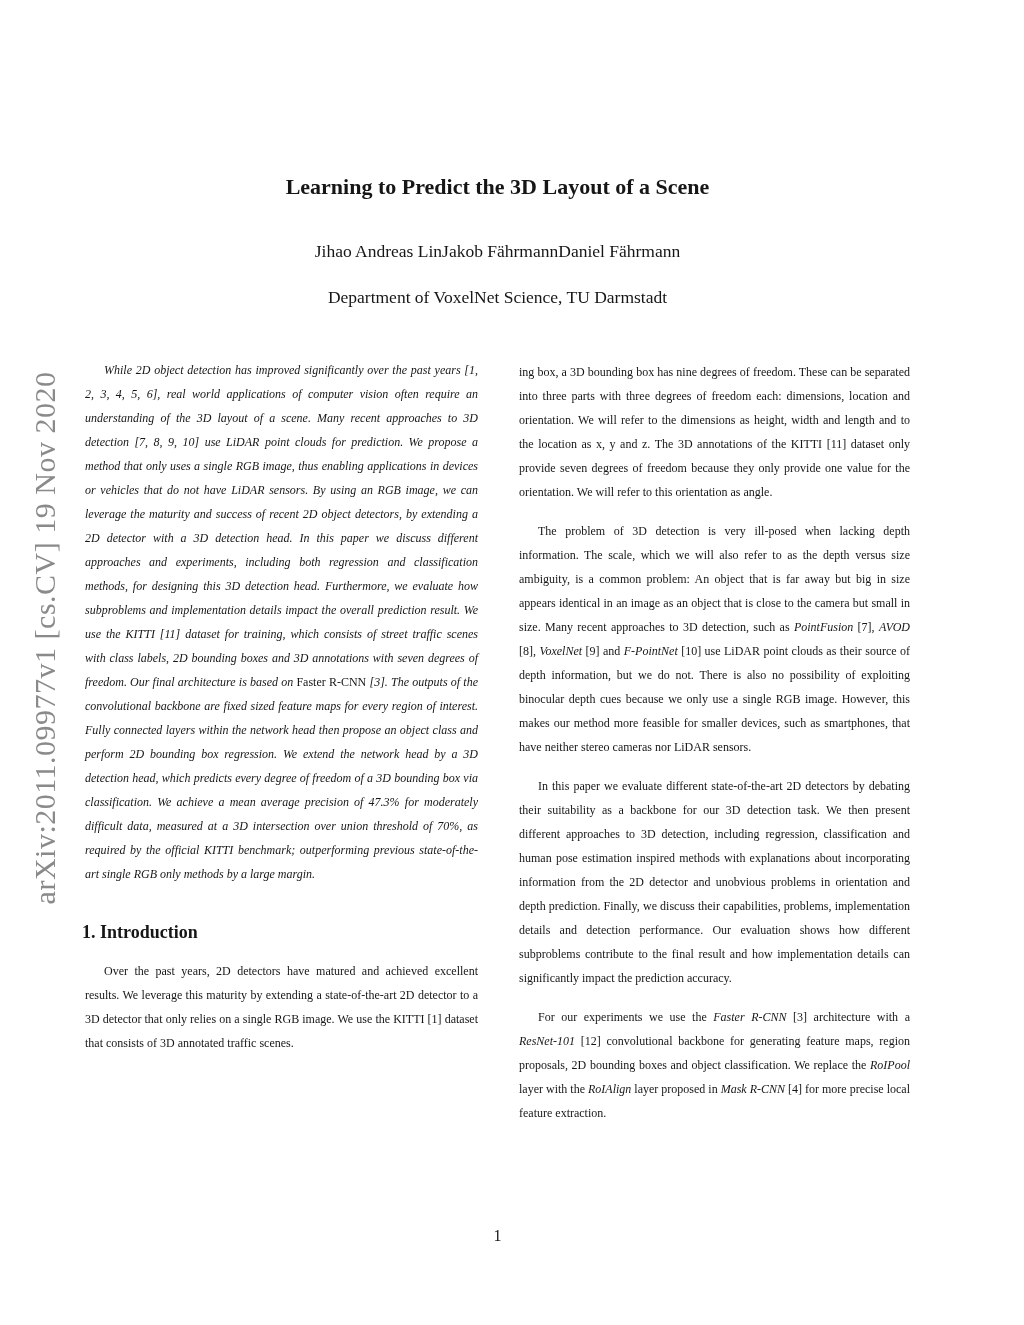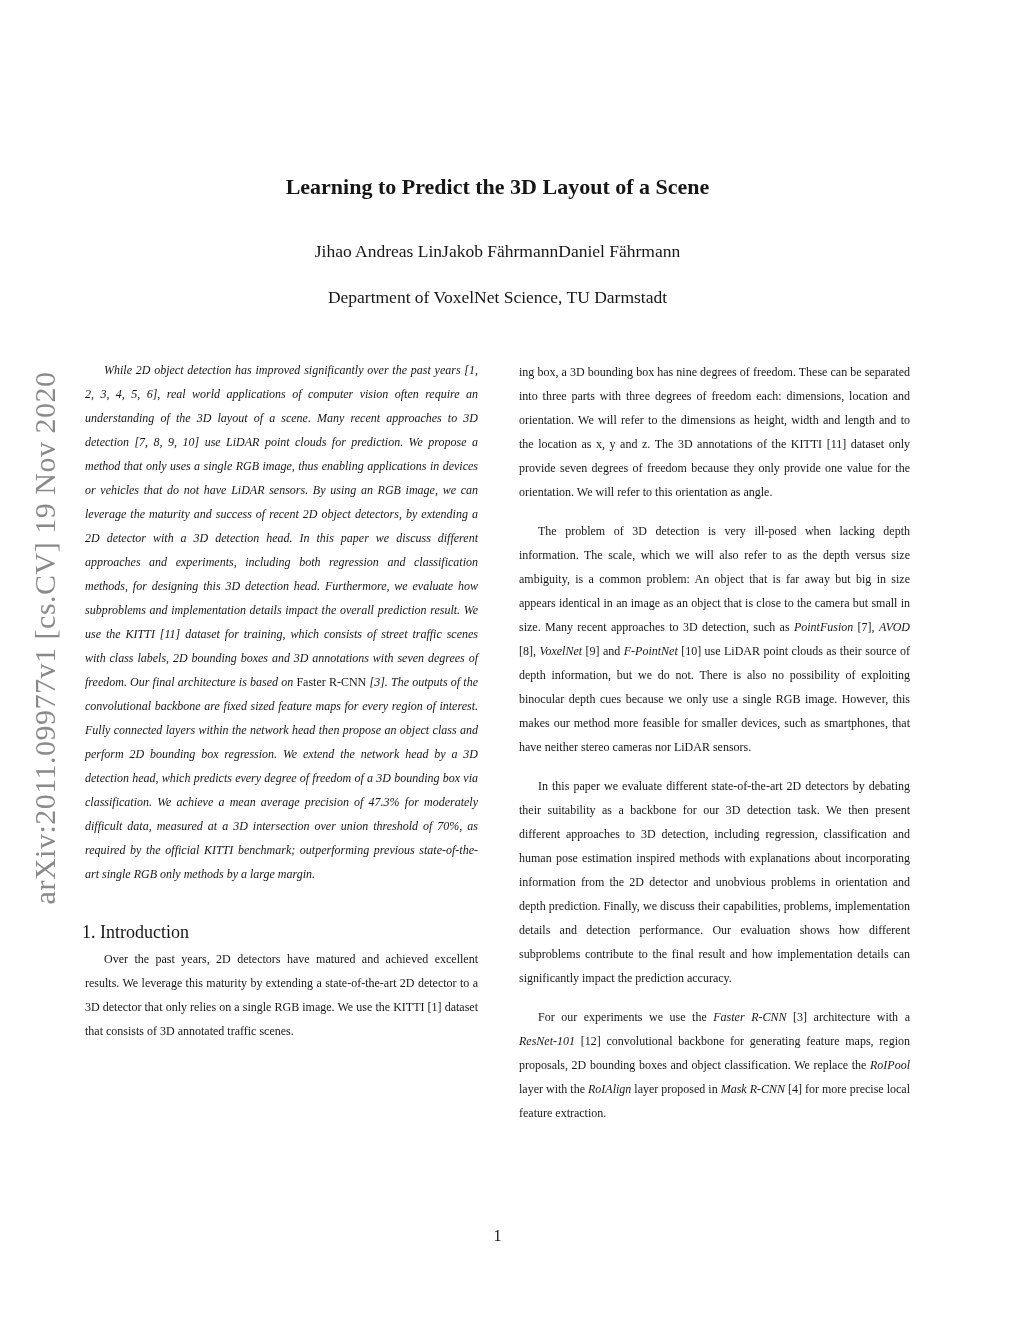--- a/index.html
+++ b/index.html
@@ -42,22 +42,22 @@
   .col{position:absolute;width:399px;}
   .col p{margin:3px;text-align:justify;font-size:12px;line-height:24px;}
   .left-col{left:82px;top:355px;}
   .right-col{left:516px;top:357px;width:397px;}
   .abstract-heading{
     text-align:center;font-weight:bold;font-size:18px;
     margin:0 0 21px 0;
   }
   .indent{text-indent:19px;}
   .section-heading{
-    font-size:18px;font-weight:normal;
-    margin:36px 0 4px 0;
+    font-size:18px;font-weight:bold;
+    margin:36px 0 16px 0;
   }
   .right-col p + p{margin-top:15px;}
   .page-number{
     position:absolute;
     left:82px;width:831px;top:1227px;
     text-align:center;font-size:16px;
   }
 </style>
 </head>
 <body>

